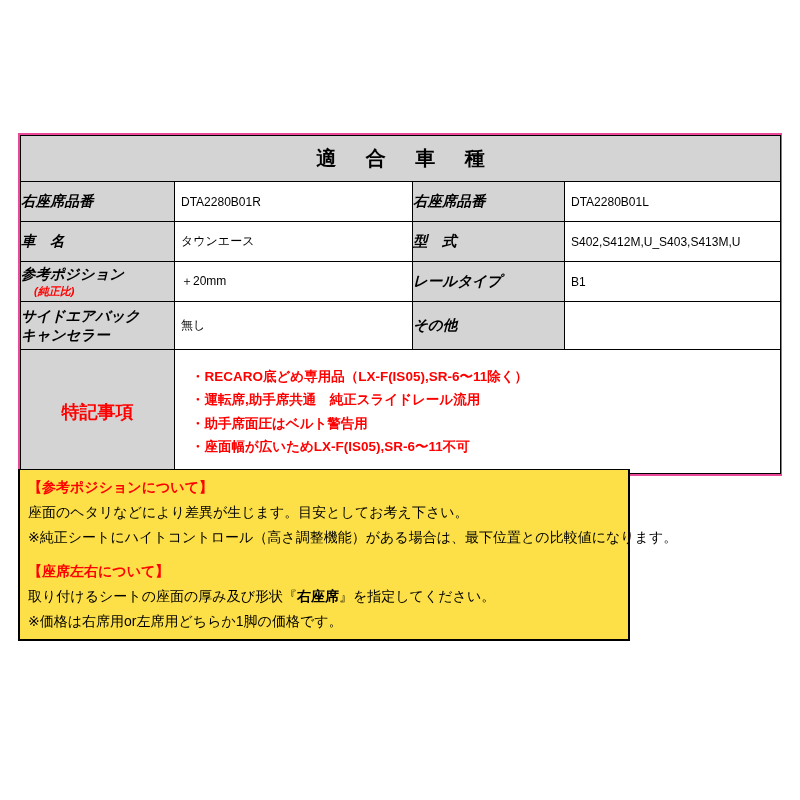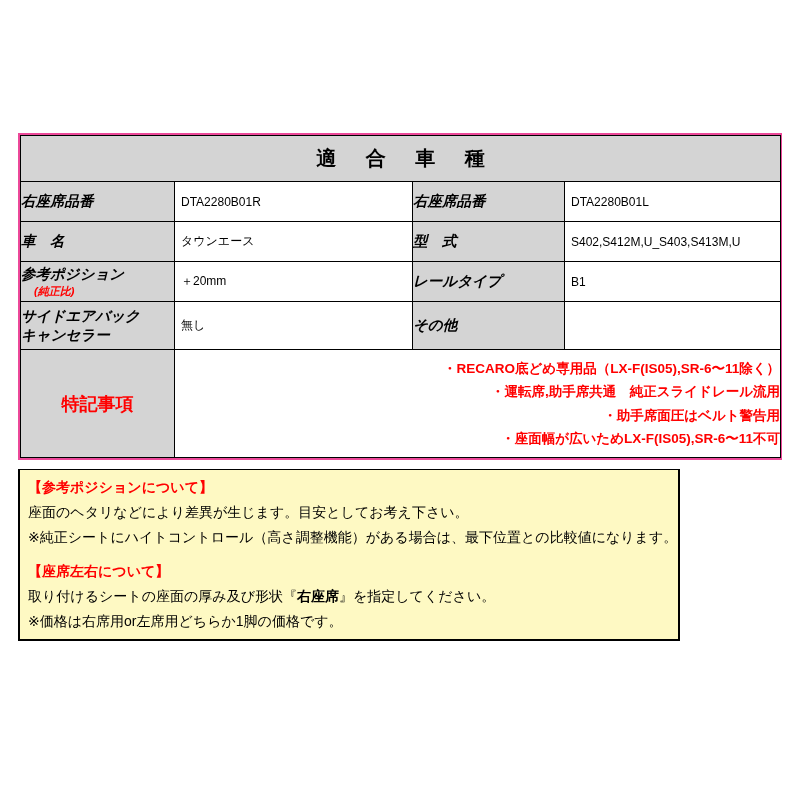--- a/index.html
+++ b/index.html
@@ -107,43 +107,42 @@
     height: 103px;
   }
 
   .notes-cell {
     background: #ffffff;
     padding: 7px 0 7px 8px !important;
     height: 103px;
   }
 
   .notes-list {
-    margin: 0;
+    margin: 8px;
     padding: 0;
     list-style: none;
-    text-align: right;
   }
 
   .notes-list li {
     font-size: 13.5px;
     font-weight: bold;
     color: #ff0000;
     line-height: 1.73;
     white-space: nowrap;
   }
 
   .foot {
     position: absolute;
     left: 18px;
     top: 469px;
-    width: 662px;
+    width: 612px;
     border: 2px solid #000000;
     border-top: 1px solid #000000;
     box-sizing: border-box;
-    background: #fef9c3;
+    background: #fde047;
     padding: 5px 0 6px 8px;
   }
 
   .foot p {
     margin: 0;
     font-size: 14px;
     line-height: 1.78;
     color: #000000;
     white-space: nowrap;
   }

